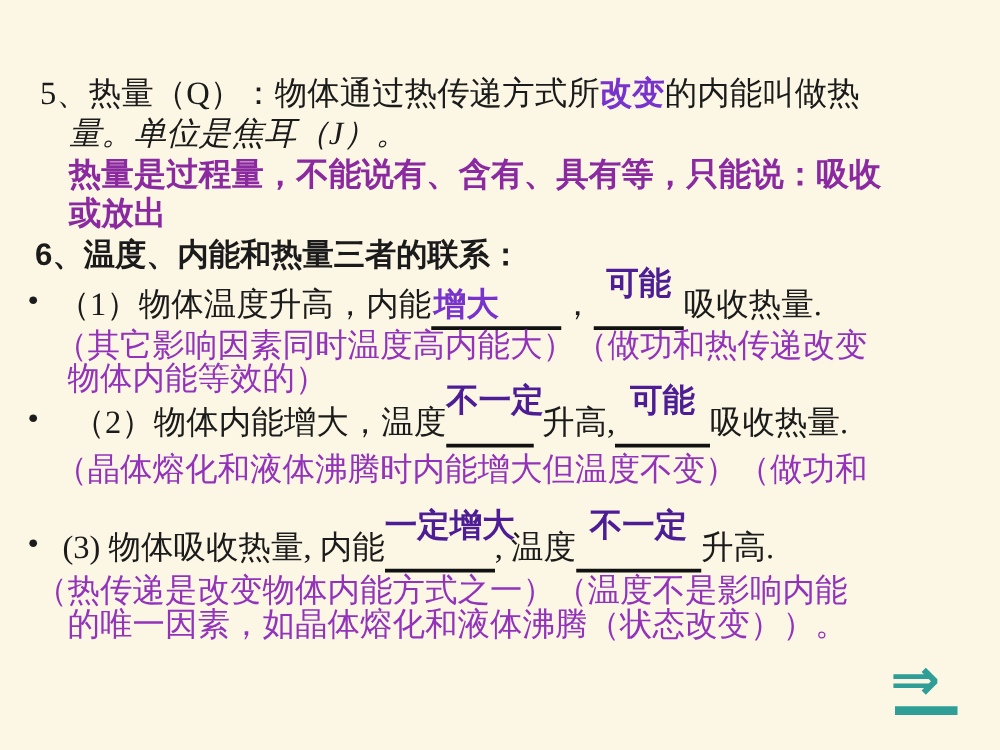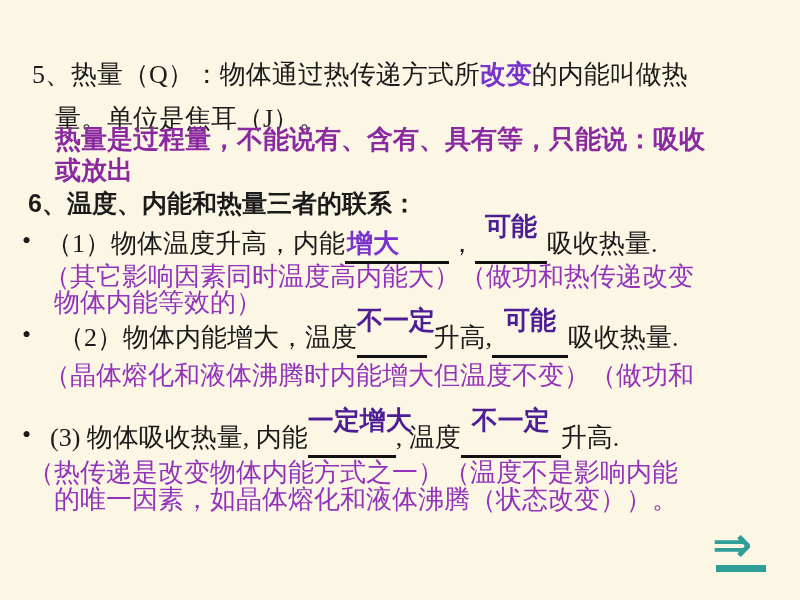--- a/index.html
+++ b/index.html
@@ -48,21 +48,21 @@
   }
 </style>
 </head>
 <body>
 
 <div class="slide">
 
   <div class="line" style="left:32px;top:57px;">
     <span>5、热量（Q）：物体通过热传递方式所</span><span class="hl">改变</span><span>的内能叫做热</span>
   </div>
-  <div class="line" style="left:55px;top:101px;">量。单位是焦耳（J）。</div>
+  <div class="line" style="left:55px;top:89px;font-style:italic;">量。单位是焦耳（J）。</div>
 
   <div class="line process" style="left:55px;top:122px;">热量是过程量，不能说有、含有、具有等，只能说：吸收</div>
   <div class="line process" style="left:55px;top:153px;">或放出</div>
 
   <div class="line sans bold" style="left:28px;top:187px;font-size:25px;">6、温度、内能和热量三者的联系：</div>
 
   <div class="bullet-dot" style="left:22px;top:226px;">•</div>
   <div class="line" style="left:46px;top:226px;">
     <span>（1）物体温度升高，内能</span><span class="ans-on">增大</span><span>，</span><span class="blank" style="width:72px;"><span class="raised">可能</span></span><span>吸收热量.</span>
   </div>

